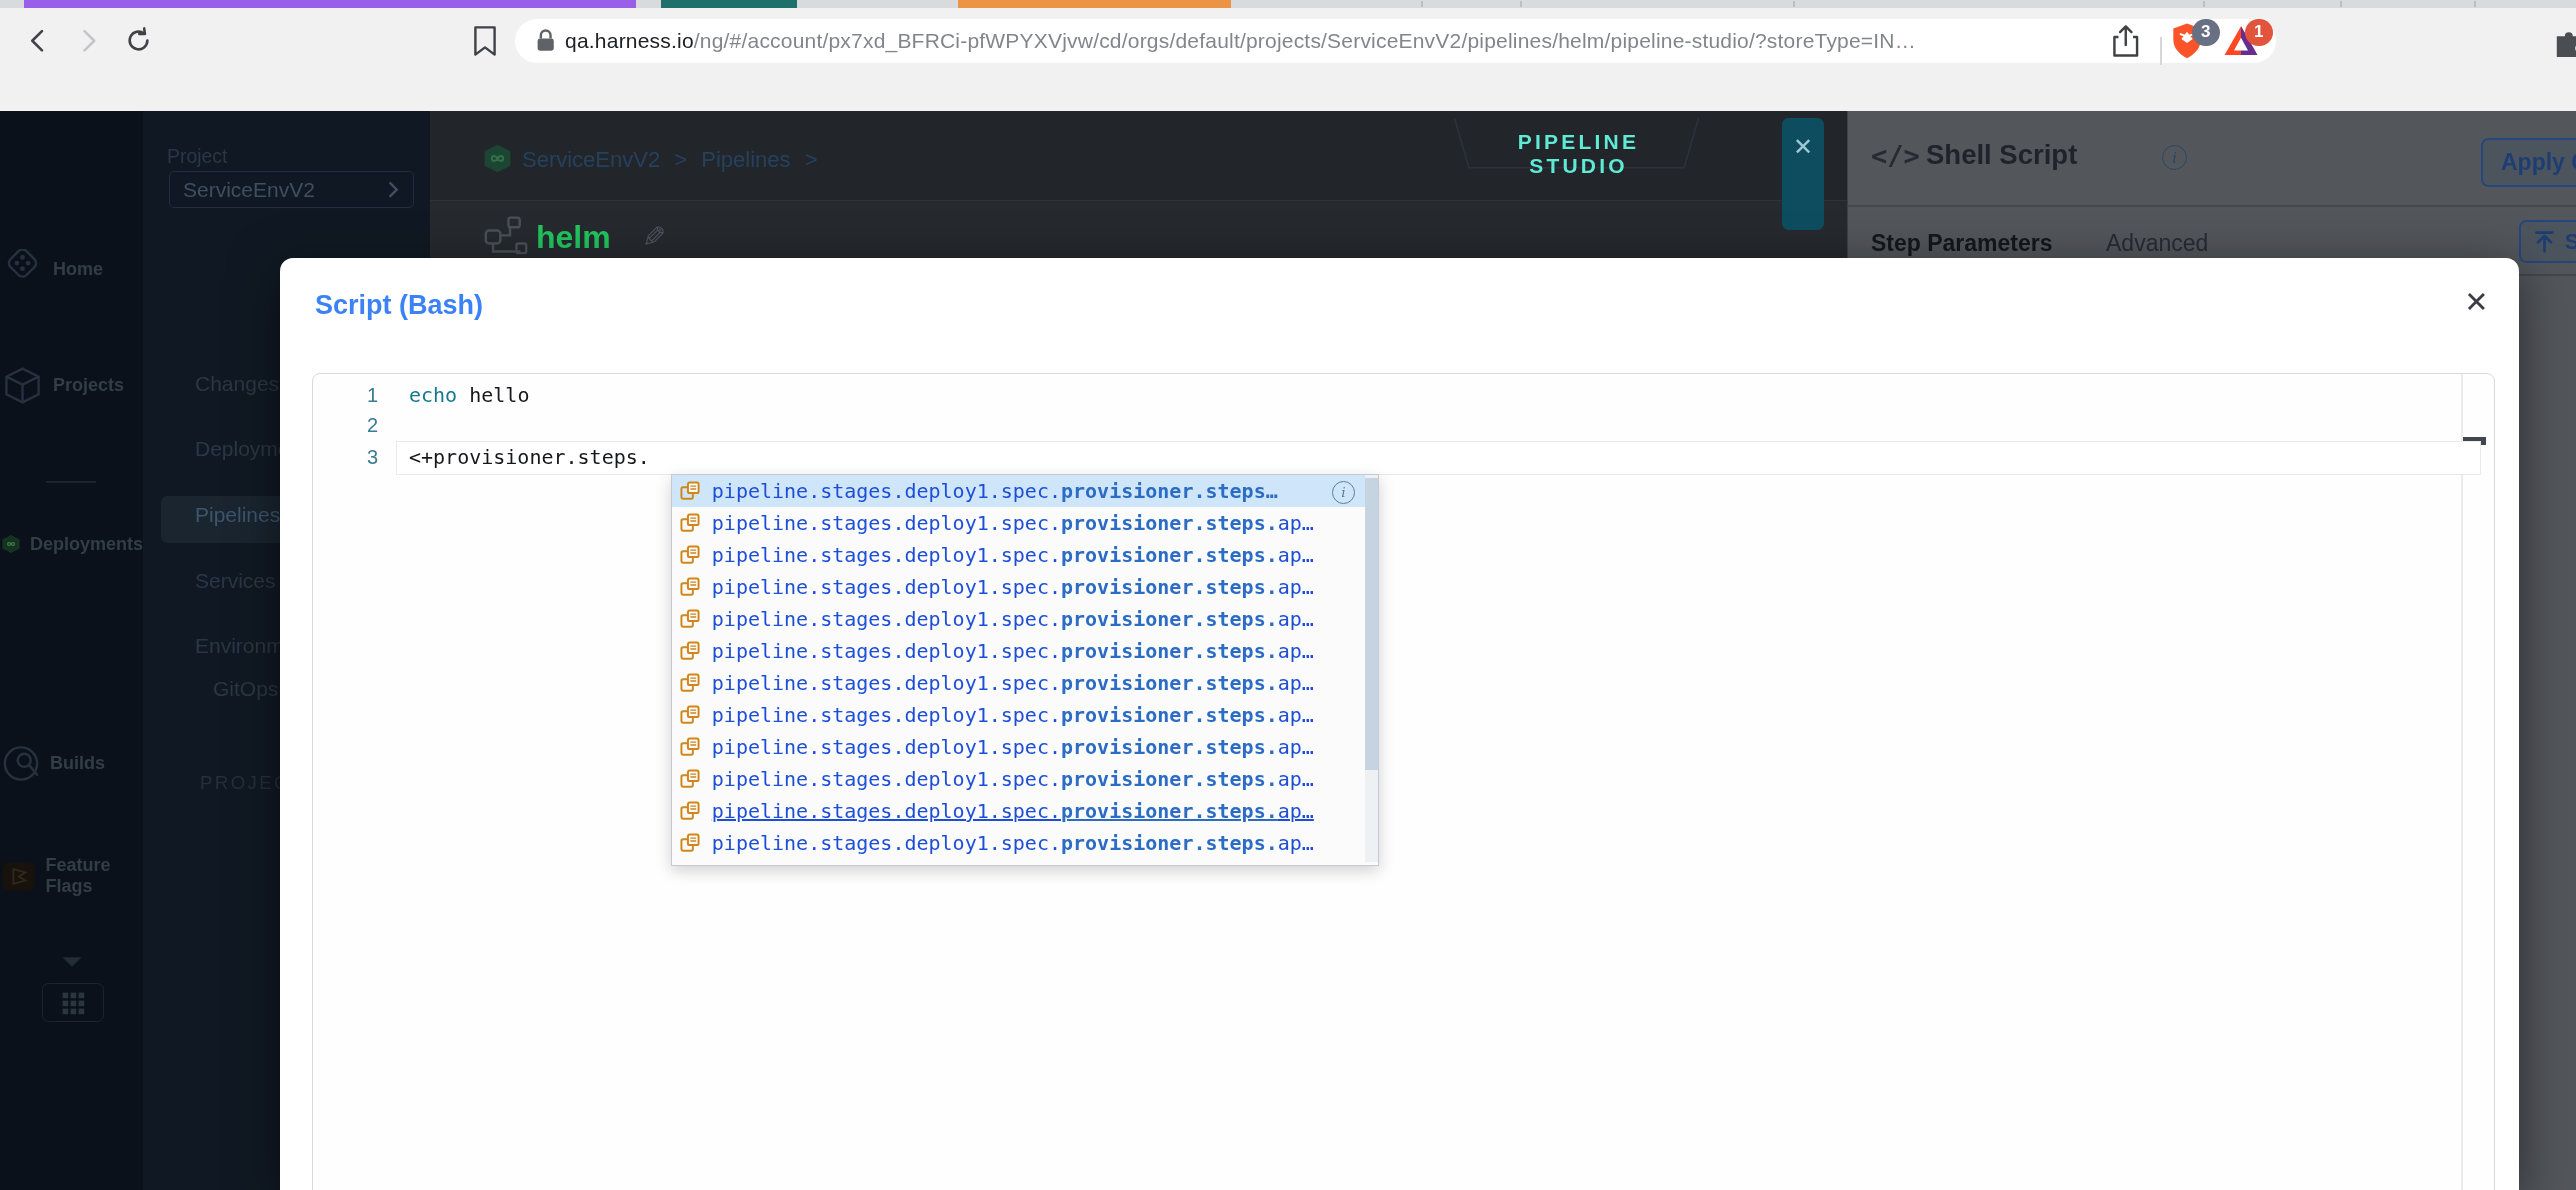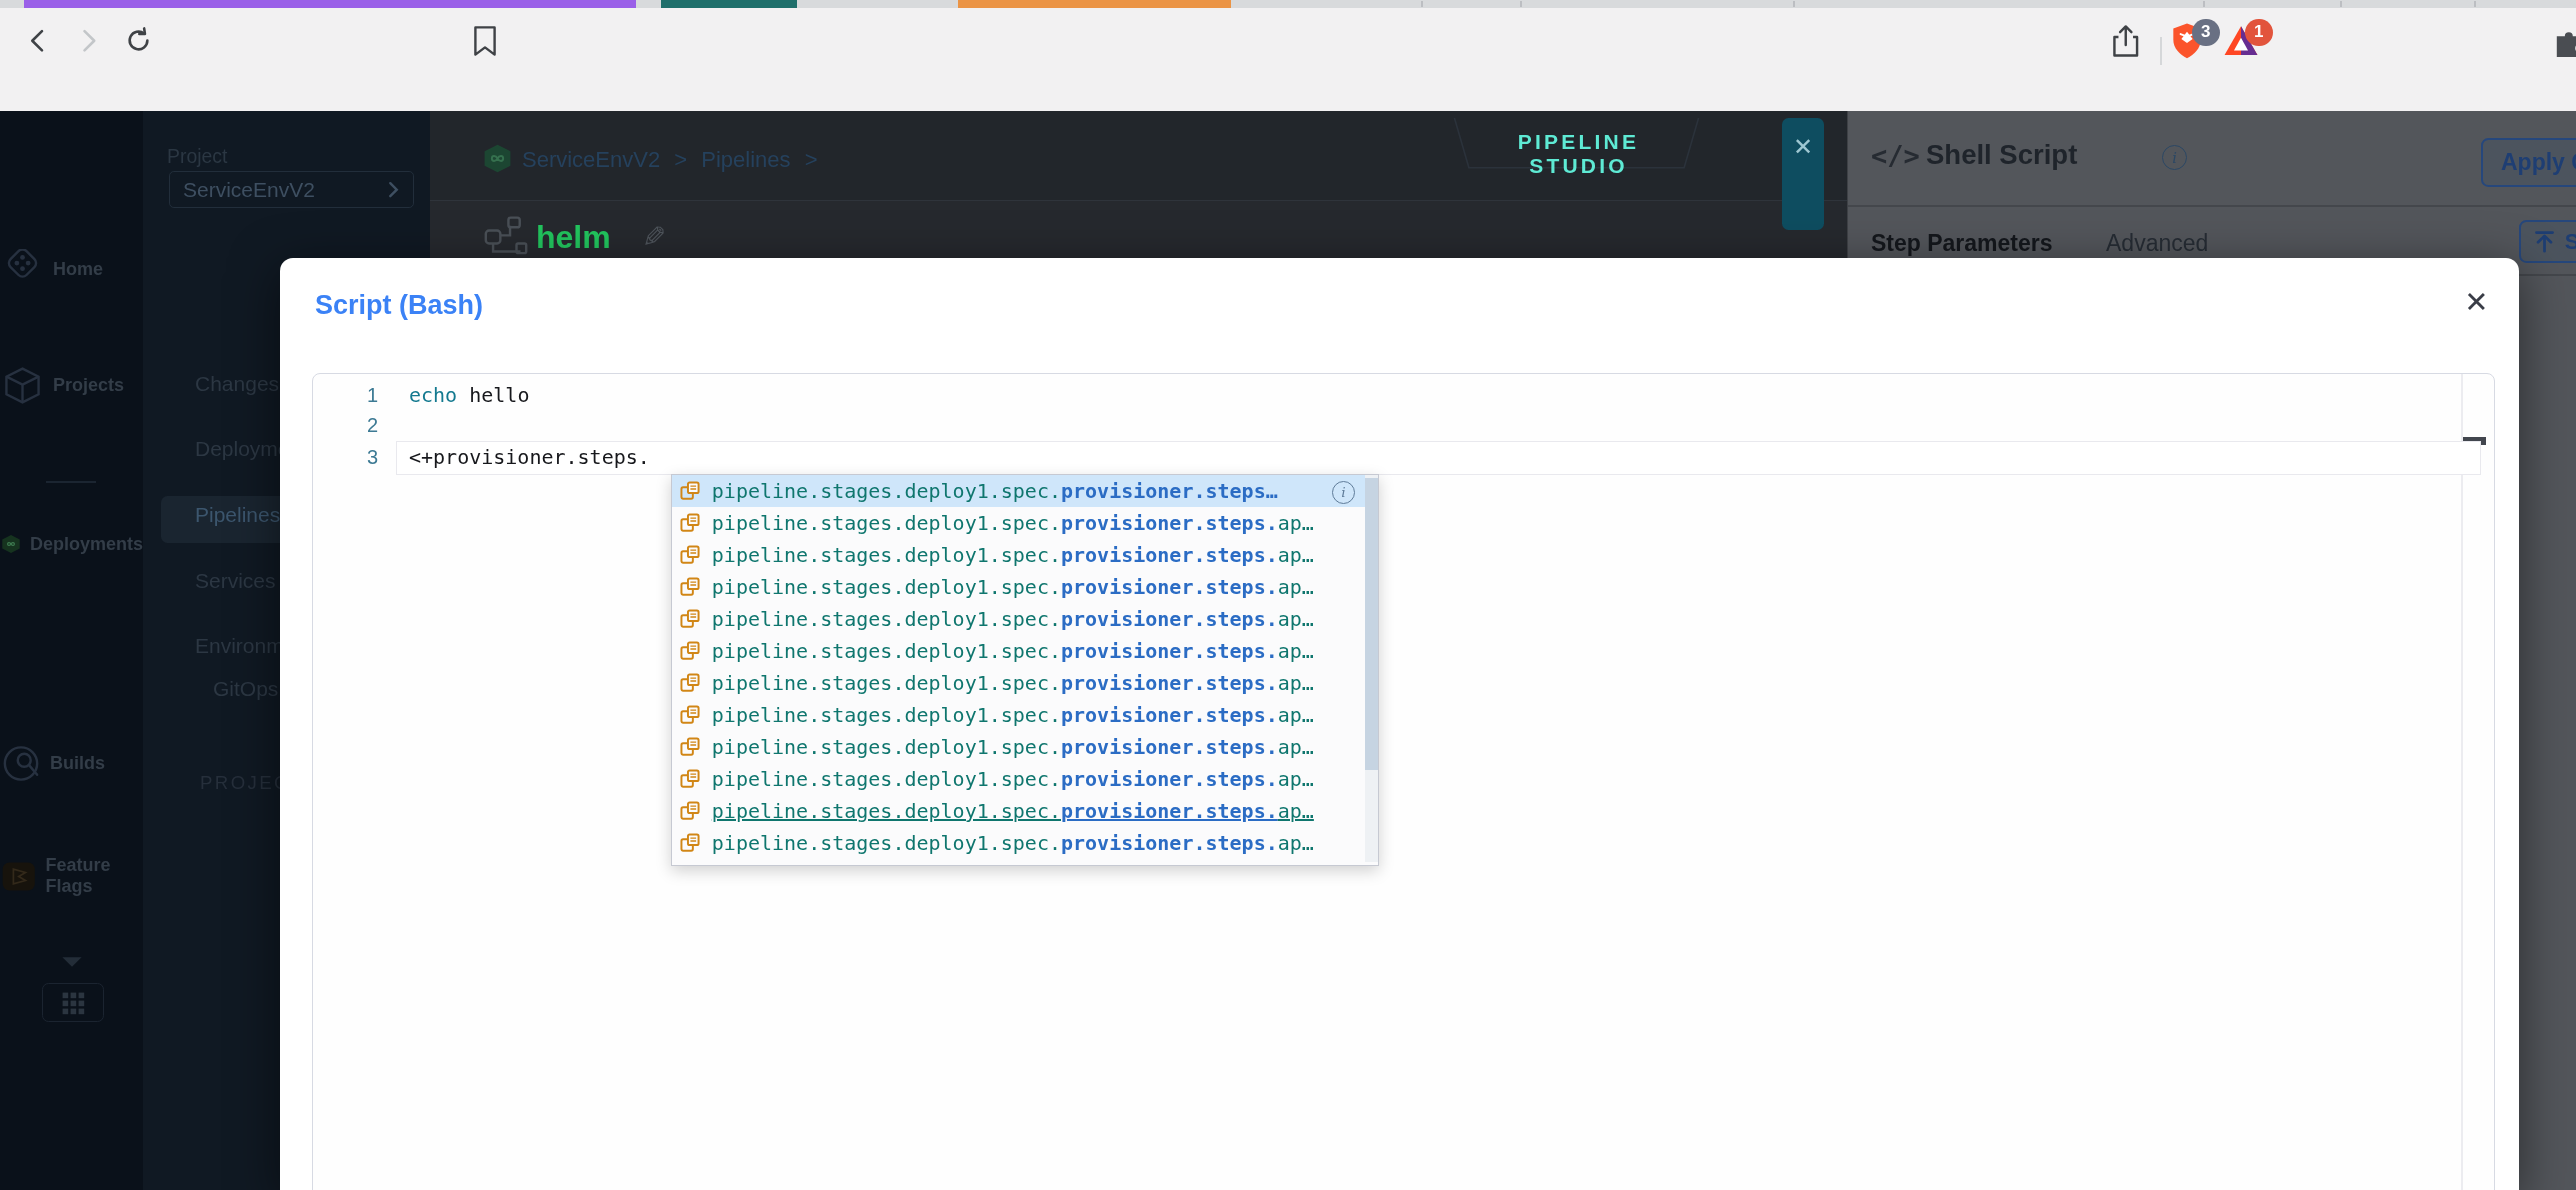--- a/index.html
+++ b/index.html
@@ -54,21 +54,21 @@
   .kw{color:#13798f;}
   #cur-line-box{position:absolute;left:83px;top:67px;width:2083px;height:32px;border:1.6px solid #e9e9ee;background:#fff;}
   #ruler-line{position:absolute;left:2148px;top:0;width:1.6px;height:818px;background:#ececf0;}
   #ruler-dash{position:absolute;left:2150px;top:63px;width:23px;height:8px;background:#42464e;}
 
   
   #suggest{position:absolute;left:358px;top:100px;width:706px;height:390px;background:#fbfbfc;
            border:1.6px solid #c6c9d2;box-shadow:0 4.9px 14.6px rgba(0,0,0,.18);}
   .sg-row{position:relative;height:32px;display:flex;align-items:center;font-size:20px;white-space:nowrap;overflow:hidden;}
   .sg-row.selected{background:#cfe6fa;}
-  .sg-row .txt{font-family:"DejaVu Sans Mono", monospace;color:#0f766e;}
+  .sg-row .txt{font-family:"DejaVu Sans Mono", monospace;color:#1d4ed8;}
   .sg-row .match{color:#2b6cc4;font-weight:bold;}
   .sg-row.underline .txt, .sg-row.underline .match{text-decoration:underline;}
   .sg-icon{margin:0 11.3px 0 6.5px;flex:0 0 auto;display:flex;}
   .sg-info{position:absolute;right:23px;top:5.7px;width:21px;height:21px;border:1.6px solid #5f7c99;border-radius:50%;
            color:#5f7c99;font-size:13.8px;display:flex;align-items:center;justify-content:center;font-family:"DejaVu Serif",serif;font-style:italic;}
   #sg-scroll{position:absolute;right:0;top:0;width:13px;height:387px;background:#eef1f4;}
   #sg-thumb{position:absolute;right:0;top:3.2px;width:13px;height:292px;background:#c6d4e2;}
 </style>
 </head>
 <body>
@@ -101,20 +101,29 @@
         <path d="M29 18 a11 11 0 1 1 -4 -8.5" fill="none" stroke="#3f4246" stroke-width="3.2" stroke-linecap="round"></path>
         <path d="M25 3 L26 10 L19 10" fill="none" stroke="#3f4246" stroke-width="3.2" stroke-linecap="round" stroke-linejoin="round"></path>
       </svg>
   </div>
   <div class="navbtn" style="left:467px;">
     <svg width="26" height="32" viewBox="0 0 32 40">
         <path d="M4 3 h24 v34 l-12 -9 l-12 9 z" fill="none" stroke="#3f4246" stroke-width="3" stroke-linejoin="round"></path>
       </svg>
   </div>
 
+  <div id="urlbar">
+    <span style="margin-left:21px;display:flex;">
+      <svg width="19.4" height="26" viewBox="0 0 24 32">
+          <rect x="2" y="13" width="20" height="15" rx="3" fill="#5f6368"></rect>
+          <path d="M6 13 v-4 a6 6 0 0 1 12 0 v4" fill="none" stroke="#5f6368" stroke-width="3"></path>
+        </svg>
+    </span>
+    <span id="urltext"><span class="domain">qa.harness.io</span><span class="path">/ng/#/account/px7xd_BFRCi-pfWPYXVjvw/cd/orgs/default/projects/ServiceEnvV2/pipelines/helm/pipeline-studio/?storeType=IN…</span></span>
+  </div>
 
   <div class="navbtn" style="left:2108px;">
     <svg width="27.5" height="34" viewBox="0 0 34 42">
         <path d="M8 16 h-5 v23 h28 v-23 h-5" fill="none" stroke="#3f4246" stroke-width="3" stroke-linejoin="round"></path>
         <path d="M17 26 V4 M10 10 L17 3 L24 10" fill="none" stroke="#3f4246" stroke-width="3" stroke-linecap="round" stroke-linejoin="round"></path>
       </svg>
   </div>
   <div class="abs" style="left:2160px;top:29px;width:1.6px;height:27.5px;background:#d5d7d9;"></div>
 
   <div class="navbtn" style="left:2169px;">

